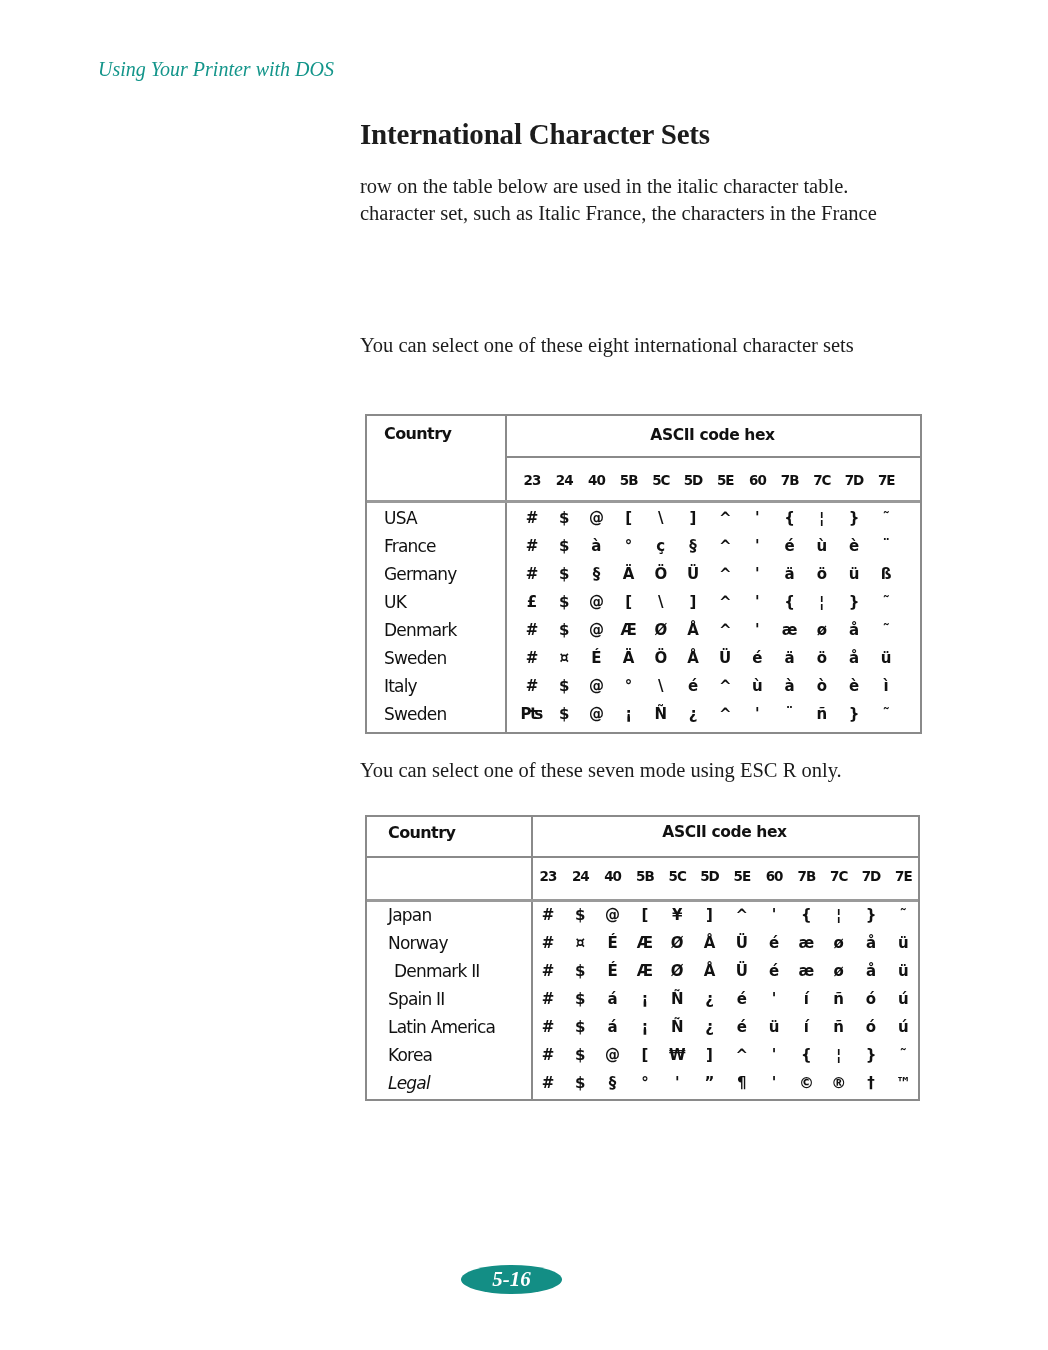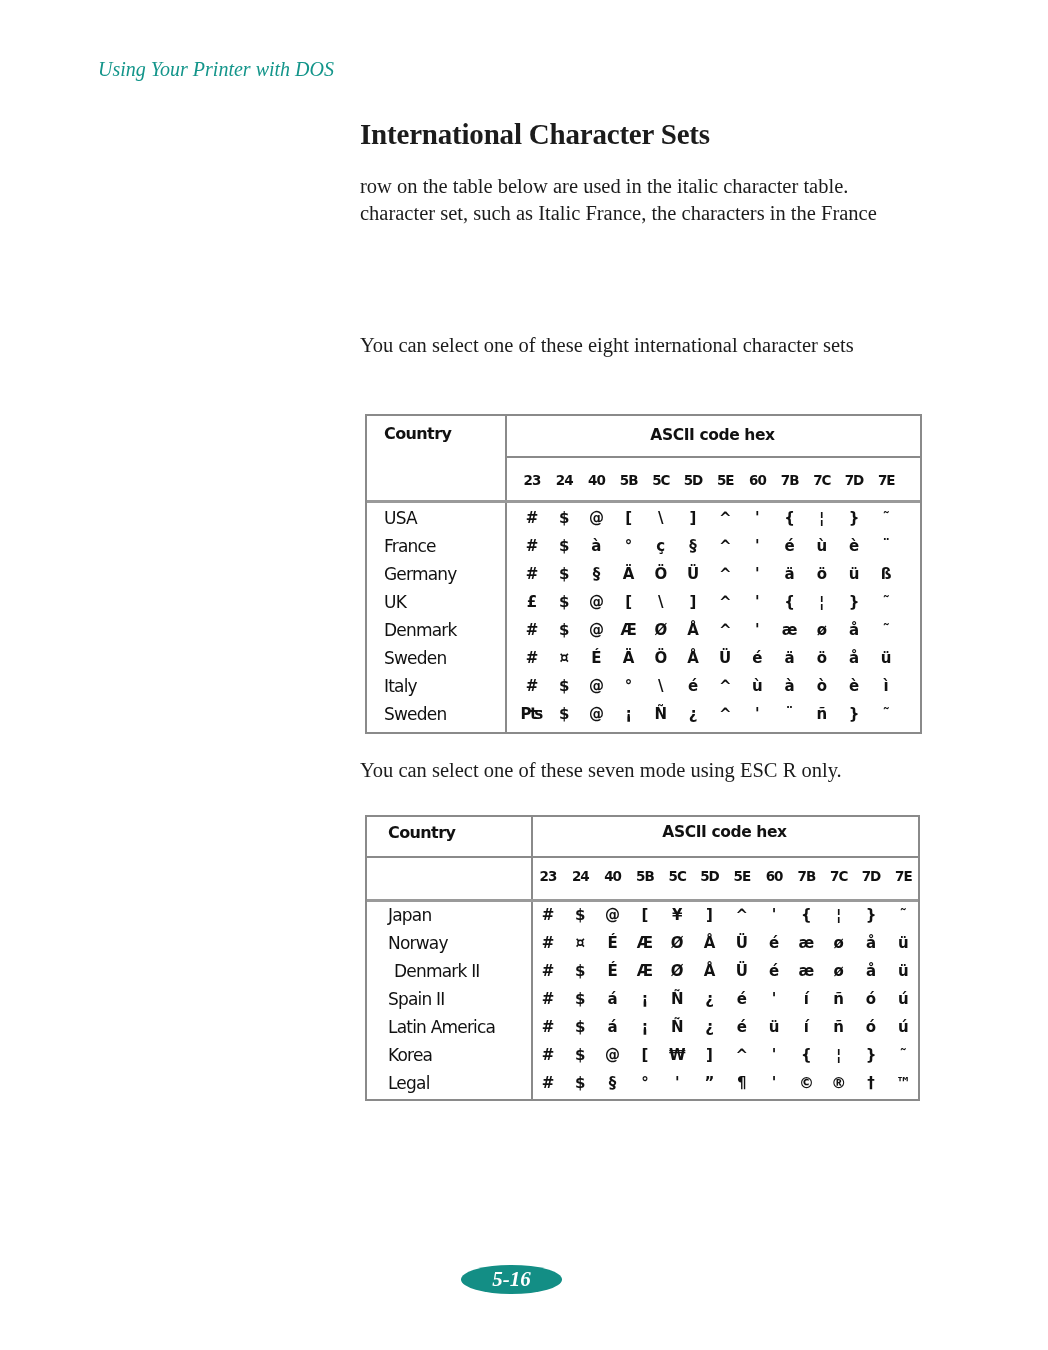--- a/index.html
+++ b/index.html
@@ -366,21 +366,21 @@
     <div class="ch-cell" style="left: 245.6px; top: 229px;">@</div>
     <div class="ch-cell" style="left: 277.9px; top: 229px;">[</div>
     <div class="ch-cell" style="left: 310.2px; top: 229px;">₩</div>
     <div class="ch-cell" style="left: 342.5px; top: 229px;">]</div>
     <div class="ch-cell" style="left: 374.8px; top: 229px;">^</div>
     <div class="ch-cell" style="left: 407.1px; top: 229px;">'</div>
     <div class="ch-cell" style="left: 439.4px; top: 229px;">{</div>
     <div class="ch-cell" style="left: 471.7px; top: 229px;">¦</div>
     <div class="ch-cell" style="left: 504px; top: 229px;">}</div>
     <div class="ch-cell" style="left: 536.3px; top: 229px;">˜</div>
-    <div class="country-cell" style="left: 21px; top: 256px;">Legal</div>
+    <div class="country-cell" style="left: 21px; top: 256px; font-style: italic;">Legal</div>
     <div class="ch-cell" style="left: 181px; top: 257px;">#</div>
     <div class="ch-cell" style="left: 213.3px; top: 257px;">$</div>
     <div class="ch-cell" style="left: 245.6px; top: 257px;">§</div>
     <div class="ch-cell" style="left: 277.9px; top: 257px;">°</div>
     <div class="ch-cell" style="left: 310.2px; top: 257px;">'</div>
     <div class="ch-cell" style="left: 342.5px; top: 257px;">”</div>
     <div class="ch-cell" style="left: 374.8px; top: 257px;">¶</div>
     <div class="ch-cell" style="left: 407.1px; top: 257px;">'</div>
     <div class="ch-cell" style="left: 439.4px; top: 257px;">©</div>
     <div class="ch-cell" style="left: 471.7px; top: 257px;">®</div>

